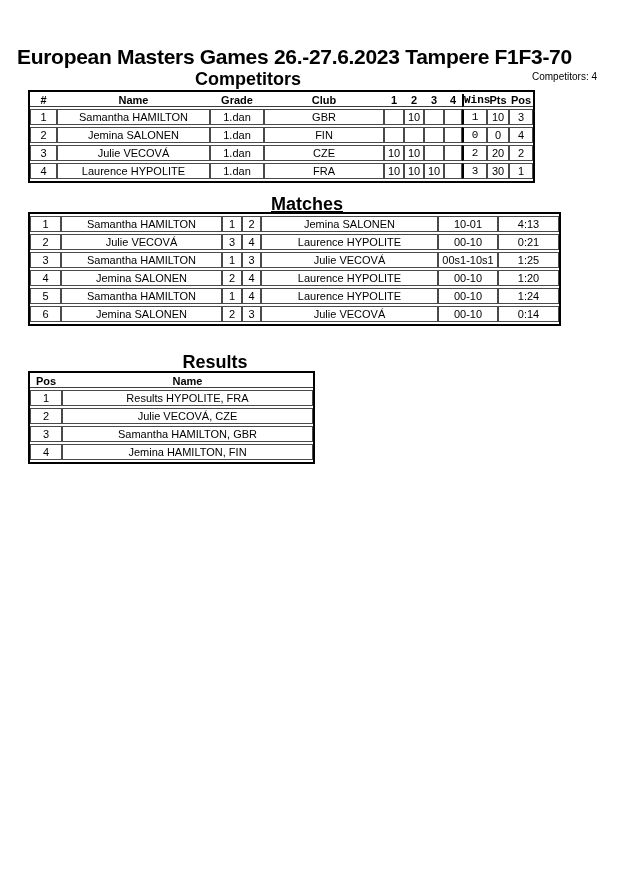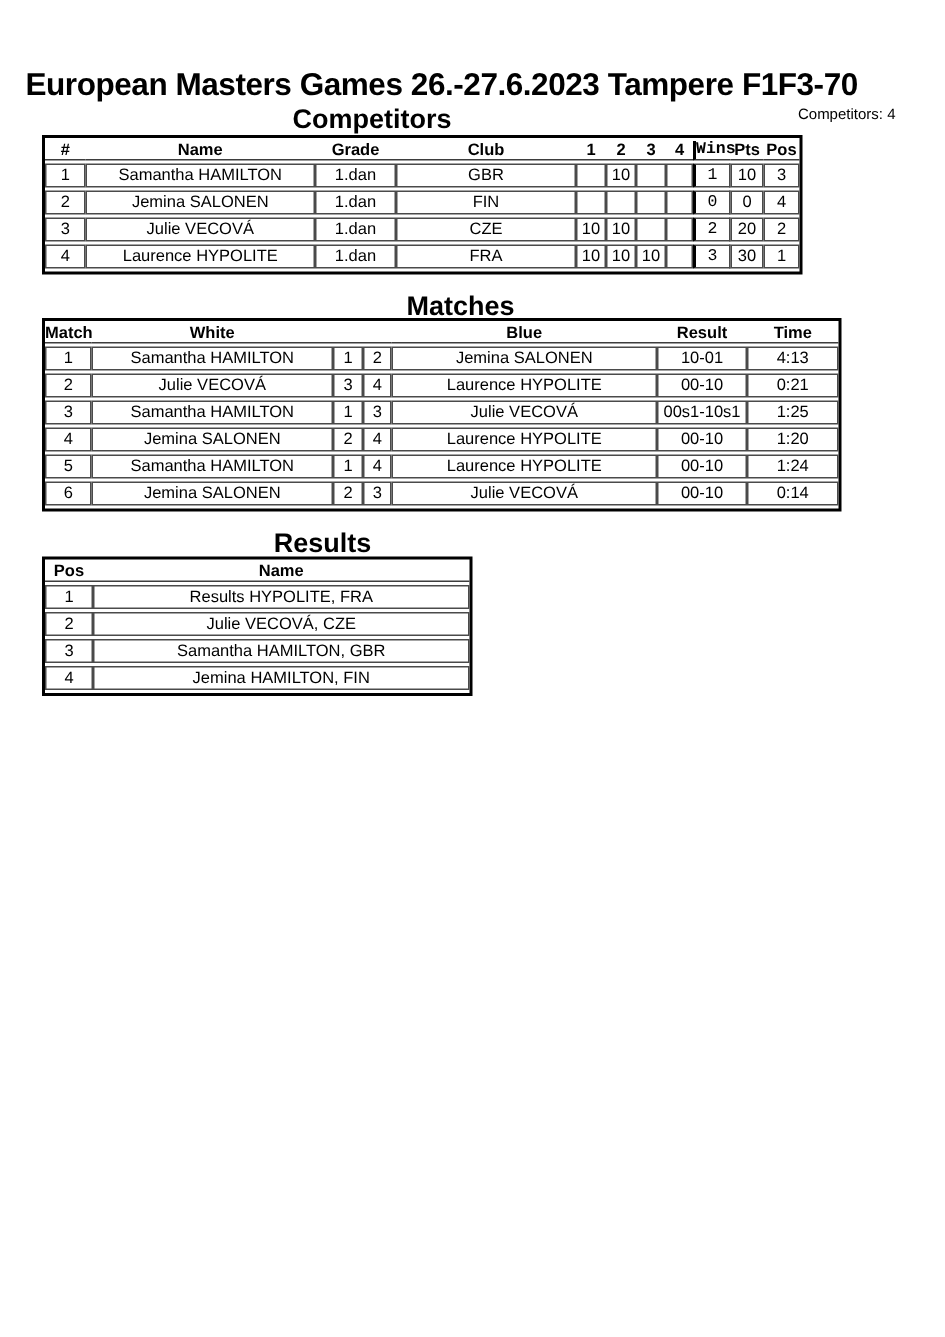--- a/index.html
+++ b/index.html
@@ -15,21 +15,21 @@
     font-size:21px;font-weight:bold;letter-spacing:-0.3px;
   }
   #main-title span{display:inline-block;}
   #main-title span + span{}
   
   .section-title{
     font-size:18px;font-weight:bold;white-space:nowrap;
     transform:translateX(-50%);
   }
   #competitors-title{left:248px;top:69px;}
-  #matches-title{left:307px;top:194px;}
+  #matches-title{left:307px;top:194px;text-decoration:underline;}
   #results-title{left:183px;top:352px;margin-left:32px;}
   #competitors-count{
     left:597px;top:71px;transform:translateX(-100%);
     font-size:10px;white-space:nowrap;
   }
   
   table.sheet{
     border-collapse:separate;
     border-spacing:0 2px;
     border:2px solid #000;
@@ -166,29 +166,20 @@
   <colgroup>
     <col style="width:31px">
       <col style="width:161px">
       <col style="width:20px">
       <col style="width:19px">
     <col style="width:177px">
       <col style="width:60px">
       <col style="width:61px">
   </colgroup>
   <tbody>
-      <tr>
-    <th class="match-h">Match</th>
-    <th>White</th>
-    <th></th>
-    <th></th>
-    <th>Blue</th>
-    <th>Result</th>
-    <th>Time</th>
-  </tr>
   <tr>
     <td>1</td>
     <td class="al">Samantha HAMILTON</td>
     <td>1</td>
     <td>2</td>
     <td class="al">Jemina SALONEN</td>
     <td>10-01</td>
     <td>4:13</td>
   </tr>
   <tr>

